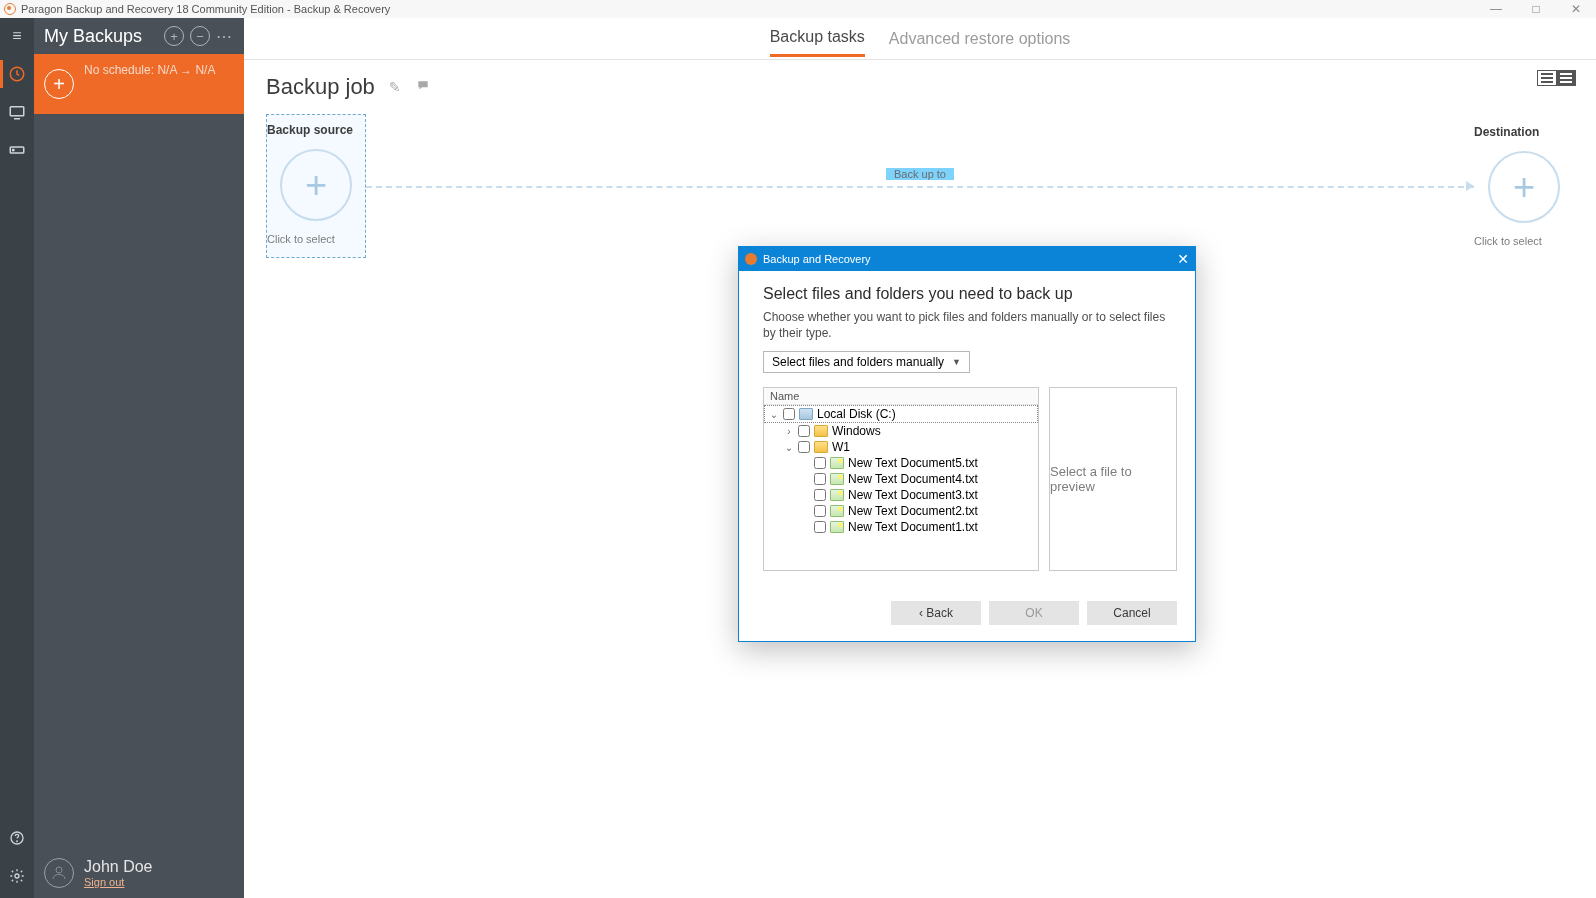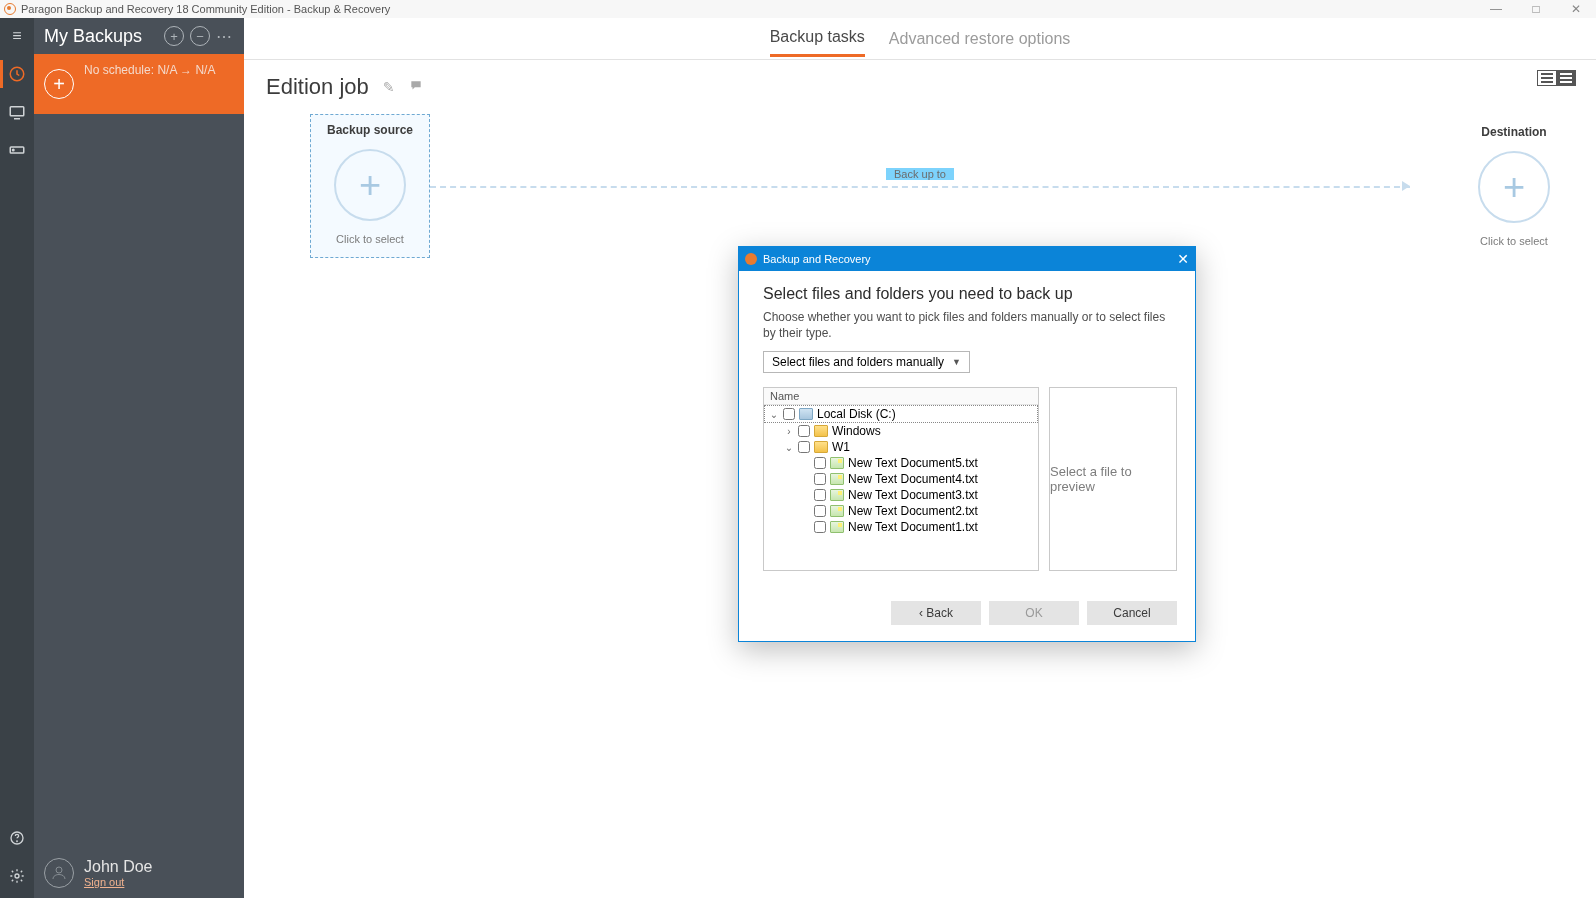--- a/index.html
+++ b/index.html
@@ -44,21 +44,21 @@
 .pagehdr { display: flex; align-items: center; gap: 14px; padding: 14px 22px 0 22px;}
 .pagehdr h1 { font-size: 22px; font-weight: 400; color: #3c3c3c;}
 .pagehdr .edit-ic, .pagehdr .chat-ic { color: #a9a9a9; font-size: 14px;}
 .view-toggle { position: absolute; right: 20px; top: 52px; display:flex;}
 .view-toggle .vb { width: 20px; height: 16px; border: 1px solid #555; margin-left:-1px; display:flex; align-items:center; justify-content:center;}
 .view-toggle .vb.on { background:#555;}
 .view-toggle .vb .bars { width:12px; height:2px; background:#555; box-shadow: 0 4px 0 #555, 0 -4px 0 #555;}
 .view-toggle .vb.on .bars { background:#fff; box-shadow: 0 4px 0 #fff, 0 -4px 0 #fff;}
 
 .flow { display: flex; align-items: center; padding: 10px 22px; gap: 0; position: relative; margin-top: 4px;}
-.card { width: 120px; text-align:center;margin-left:44px;}
+.card { width: 100px; }
 .card .lbl { font-size: 12px; font-weight: 600; color: #3d3d3d;}
 .card .circ { width: 72px; height: 72px; border: 2px solid #c7dced; border-radius: 50%; margin: 12px auto; display:flex; align-items:center; justify-content:center;}
 .card .circ .plus { font-size: 38px; font-weight: 200; color: #a8c9e2;}
 .card .sub { font-size: 11px; color: #7c7c7c;}
 .card.source { border: 1.5px dashed #6fa9d2; background: #f4faff; padding: 8px 0 12px 0;}
 .connector { flex: 1; position: relative; display:flex; align-items:center; justify-content:center;}
 .connector .dash { border-top: 2px dashed #c7dced; width: 100%; position: absolute; top: 50%; }
 .connector .arrow { position: absolute; right: 0; top: 50%; transform: translateY(-50%); width:0; height:0; border-left: 8px solid #c7dced; border-top:5px solid transparent; border-bottom:5px solid transparent;}
 .connector .mid { position: relative; background:#7dd3fc; font-size:11px; color:#6b6b6b; padding: 0 8px; margin-top:-24px;}
 
@@ -185,21 +185,21 @@
     <div class="view-toggle">
       <div class="vb">
           <span class="bars"></span>
         </div>
       <div class="vb on">
           <span class="bars"></span>
         </div>
     </div>
 
     <div class="pagehdr">
-      <h1>Edition job</h1>
+      <h1>Backup job</h1>
       <span class="edit-ic">✎</span>
       <span class="chat-ic">
         <svg width="16" height="14" viewBox="0 0 24 24" fill="#a9a9a9">
             <path d="M4 4h16v10H10l-4 4v-4H4z"></path>
           </svg>
       </span>
     </div>
 
     <div class="flow">
       <div class="card source">

